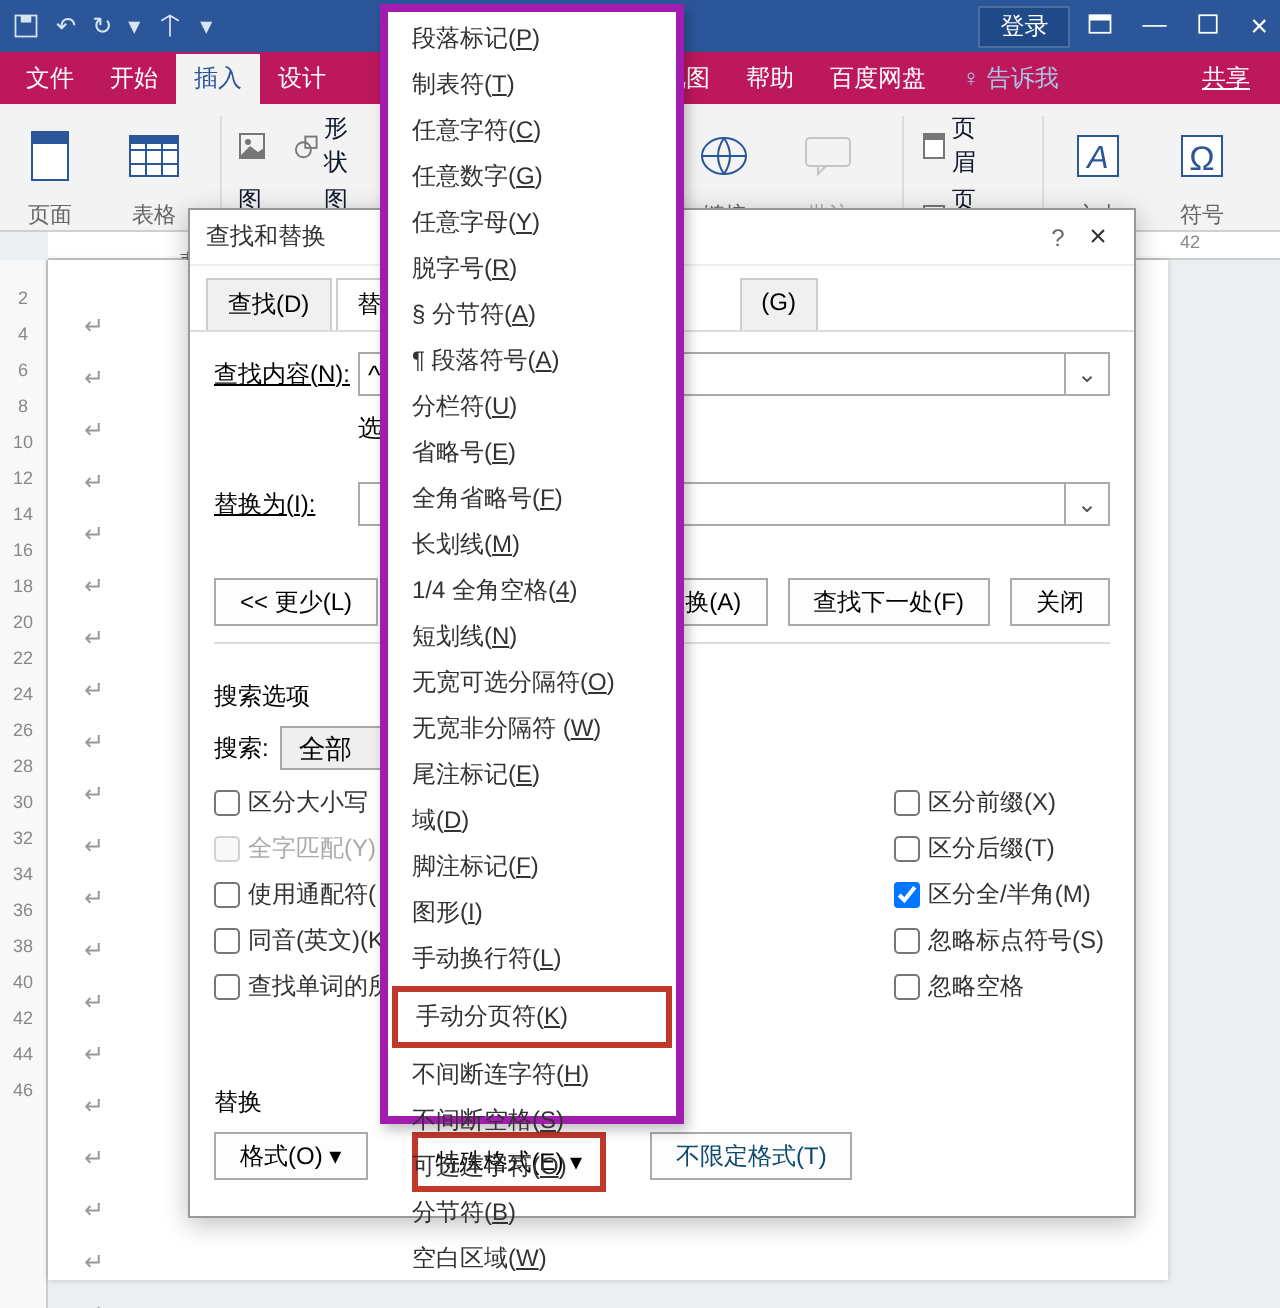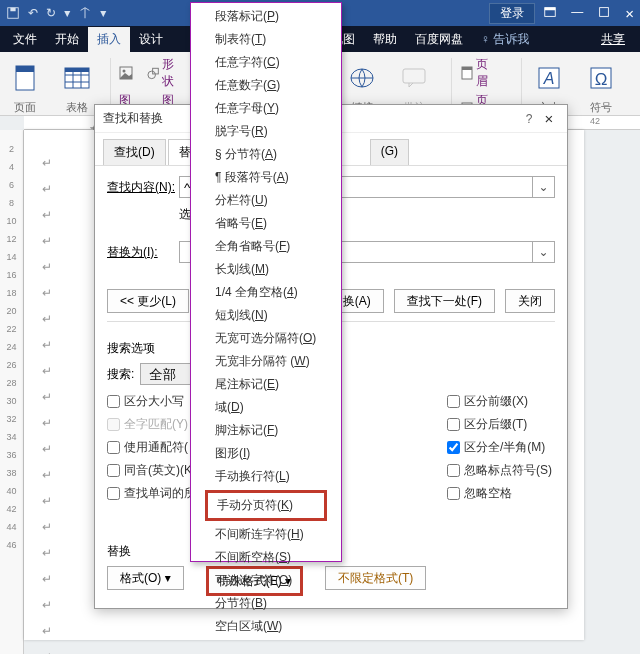--- a/index.html
+++ b/index.html
@@ -5,33 +5,33 @@
 * { margin: 0; padding: 0; box-sizing: border-box; font-family: "Microsoft YaHei", sans-serif; }
 body { background: #eceff1; width: 640px; height: 654px; overflow: hidden; font-size: 12px; }
 .titlebar { height: 26px; background: #2b579a; color: #fff; display: flex; align-items: center; padding: 0 6px; }
 .tb-qat { display: flex; gap: 8px; align-items: center; }
 .tb-qat span, .tb-qat svg { color: #d9e4f1; }
 .tb-title { flex: 1; text-align: center; font-size: 13px; color: #fff; }
 .tb-user { background: #1f4a87; border: 1px solid #4a6fa0; padding: 1px 10px; margin-right: 8px; font-size: 12px; }
 .tb-winbtns { display: flex; gap: 14px; }
 .tb-icon { width: 14px; height: 14px; }
 
-.ribbon-tabs { height: 26px; background: #0f172a; color: #fff; display: flex; align-items: center; padding-left: 4px; }
+.ribbon-tabs { height: 26px; background: #be185d; color: #fff; display: flex; align-items: center; padding-left: 4px; }
 .rt { padding: 4px 9px; font-size: 12px; cursor: pointer; }
 .rt.active { background: #f3f3f3; color: #2b579a; }
 .rt.tell { color: #a9c3e6; }
 .rt.share { margin-left: auto; margin-right: 6px; text-decoration: underline; }
 
 .ribbon { height: 64px; background: #f3f3f3; border-bottom: 1px solid #d0d0d0; display: flex; padding: 4px 6px 0; }
 .rgroup { display: flex; flex-direction: column; align-items: center; margin-right: 14px; }
 .rgroup .lbl { font-size: 11px; color: #666; margin-top: 1px; }
 .rgbig { display: flex; flex-direction: column; align-items: center; justify-content: center; width: 38px; height: 44px; }
 .rgbig svg { color: #2b579a; }
 .rgrid { display: grid; grid-template-columns: repeat(2, auto); gap: 2px 4px; align-items: center; }
-.rmini { display: flex; align-items: center; gap: 2px; font-size: 12px; color: #701a75; }
+.rmini { display: flex; align-items: center; gap: 2px; font-size: 12px; color: #0f172a; }
 .rmini svg { color: #777; }
 
 .docbg { position: relative; height: 538px; background: #eceff1; }
 .ruler-h { position: absolute; top: 0; left: 24px; right: 0; height: 14px; background: #fff; border-bottom: 1px solid #ccc; }
 .ruler-v { position: absolute; top: 14px; left: 0; width: 24px; bottom: 0; background: #f8f8f8; border-right: 1px solid #ccc; display: flex; flex-direction: column; align-items: center; padding-top: 6px; gap: 8px; font-size: 9px; color: #888; }
 .ruler-v div { writing-mode: horizontal-tb; }
 .page { position: absolute; top: 14px; left: 24px; width: 560px; height: 510px; background: #fff; box-shadow: 0 0 3px rgba(0,0,0,.2); }
 .smallbox { position:absolute; left:62px; top:8px; width:26px; height:14px; display:flex; align-items:center; justify-content:center; font-size:10px; color:#666;}
 
 .dialog { position: absolute; top: 104px; left: 94px; width: 474px; height: 505px; background: #fff; border: 1px solid #999; box-shadow: 0 3px 12px rgba(0,0,0,.25); }
@@ -56,21 +56,21 @@
 .chkcols { display: flex; }
 .chkcol { display: flex; flex-direction: column; gap: 6px; }
 .chkcol.left { width: 190px; }
 .chk { display: flex; align-items: center; gap: 4px; font-size: 12px; color: #333; }
 .chk input { width: 13px; height: 13px; }
 .chk.disabled { color: #aaa; }
 .btm { position: absolute; bottom: 12px; left: 12px; right: 12px; }
 .btmrow { display: flex; gap: 22px; margin-top: 6px; }
 .btn.hl { border: 3px solid #c0392b; padding: 12px 9px; height: 27px; }
 
-.popup { position: absolute; top: 2px; left: 190px; width: 152px; background: #fff; border: 1px solid #a21caf; box-shadow: 2px 3px 6px rgba(0,0,0,.25); padding: 2px 12px; max-height: 560px; }
+.popup { position: absolute; top: 2px; left: 190px; width: 152px; background: #fff; border: 4px solid #a21caf; box-shadow: 2px 3px 6px rgba(0,0,0,.25); padding: 2px 0; max-height: 560px; }
 .pitem { padding: 3px 12px; font-size: 12px; color: #333; cursor: pointer; white-space: nowrap; }
 .pitem.hl { border: 3px solid #c0392b; padding: 4px 9px; margin: 2px 2px; }
 u { text-decoration: underline; }
 </style>
 </head>
 <body>
 
 <div class="titlebar">
   <div class="tb-qat">
     <svg class="tb-icon" viewBox="0 0 16 16" fill="currentColor">
@@ -367,21 +367,21 @@
             <span>忽略空格</span>
           </label>
       </div>
     </div>
   </div>
   <div class="btm">
     <div class="sect-title">替换</div>
     <div class="btmrow">
       <div class="btn">格式(O) ▾</div>
       <div class="btn hl">特殊格式(E) ▾</div>
-      <div class="btn" style="color:#a16207">不限定格式(T)</div>
+      <div class="btn" style="color:#0c4a6e">不限定格式(T)</div>
     </div>
   </div>
 </div>
 
 <div class="popup" id="popup">
     <div class="pitem">段落标记(<u>P</u>)</div>
     <div class="pitem">制表符(<u>T</u>)</div>
     <div class="pitem">任意字符(<u>C</u>)</div>
     <div class="pitem">任意数字(<u>G</u>)</div>
     <div class="pitem">任意字母(<u>Y</u>)</div>

